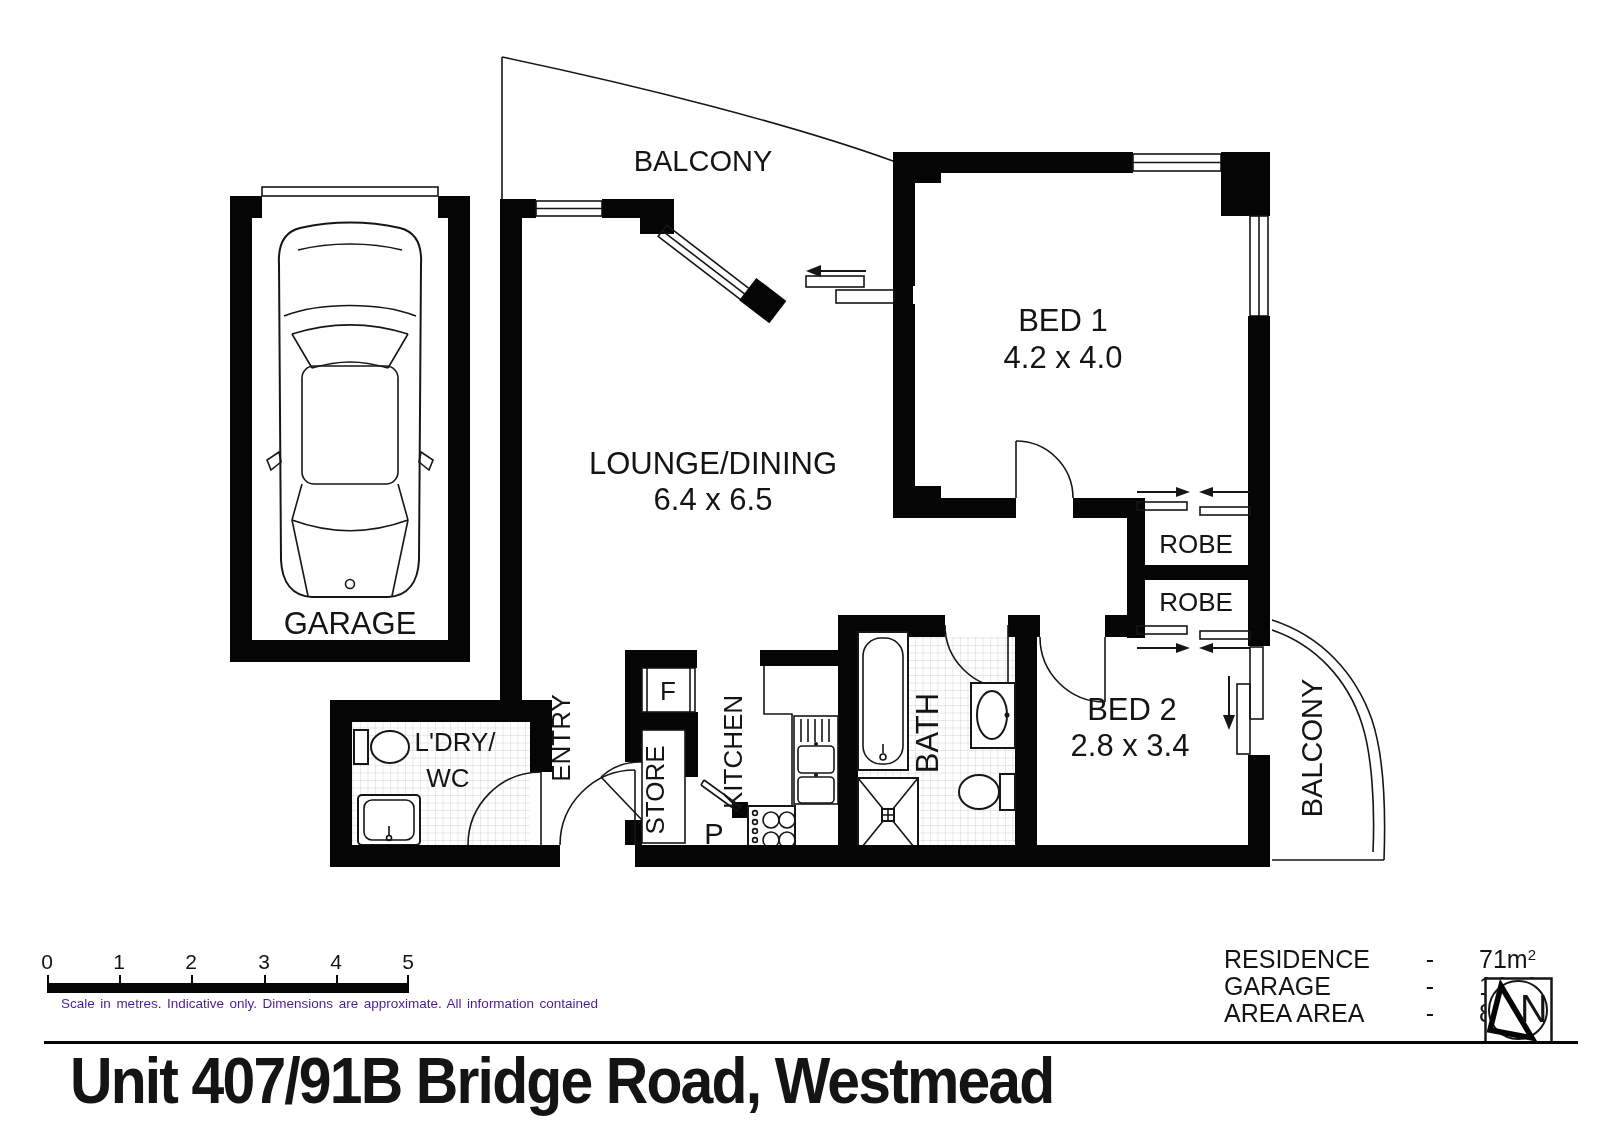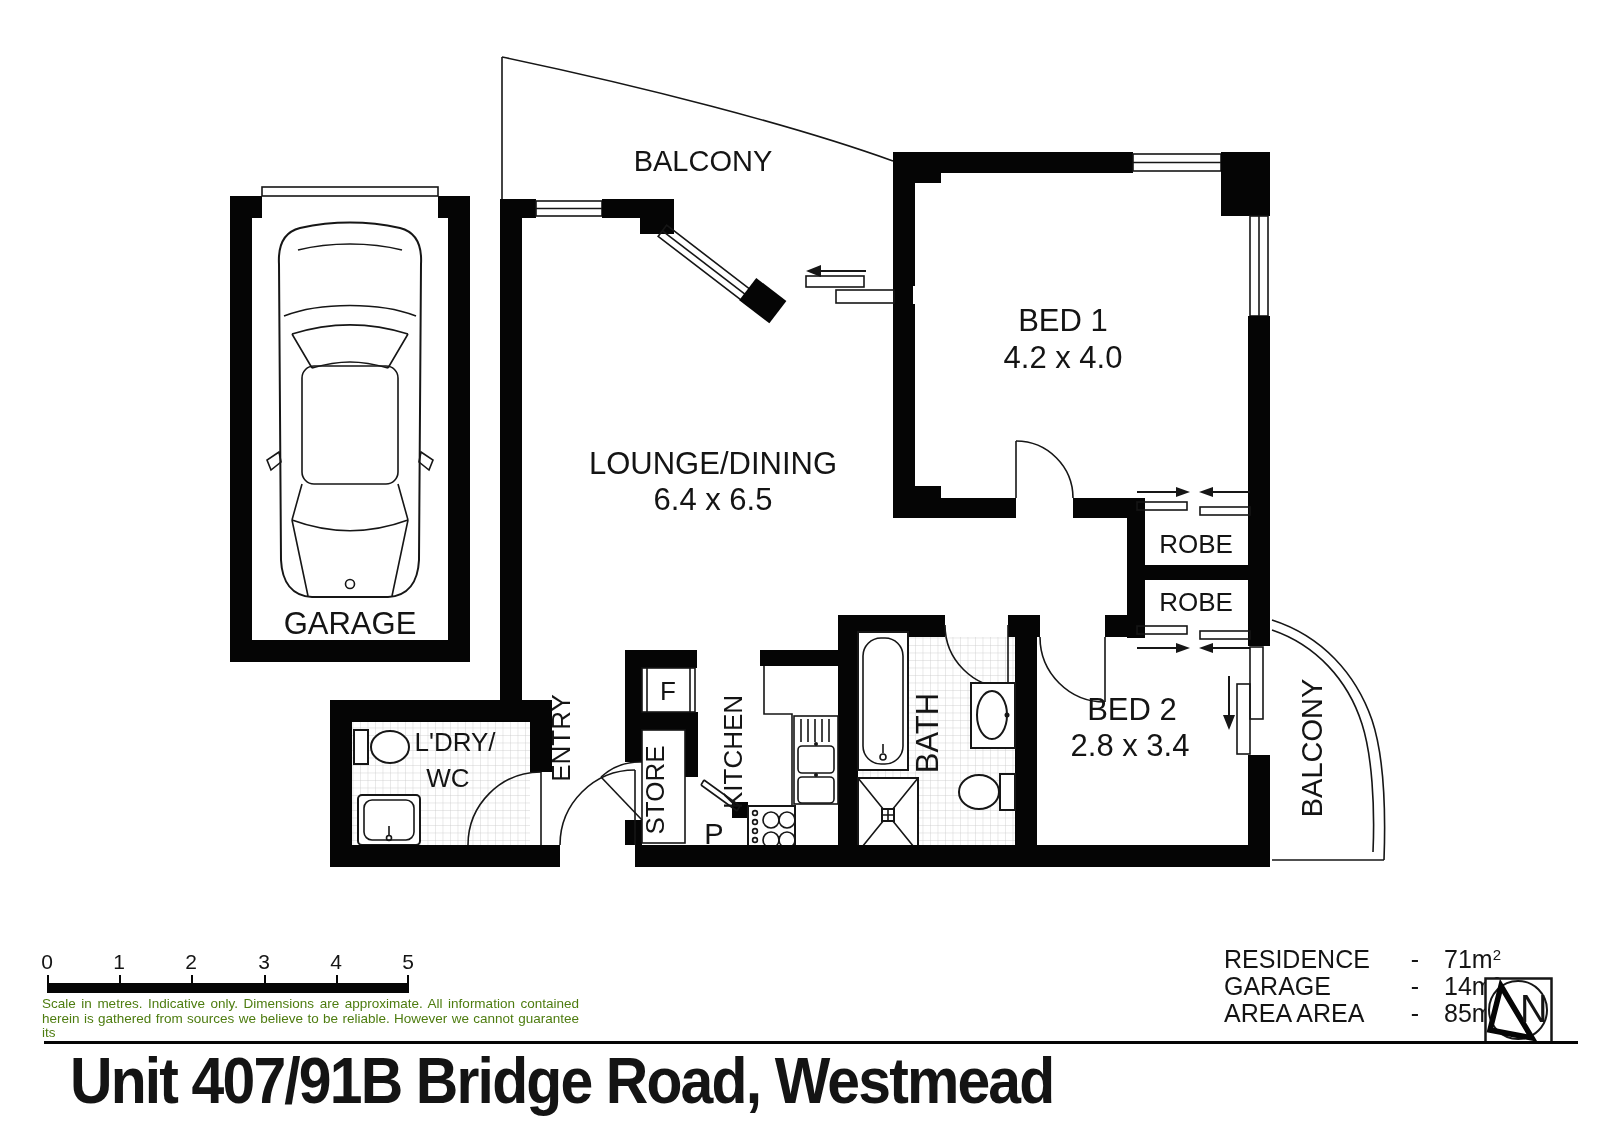--- a/index.html
+++ b/index.html
@@ -13,27 +13,27 @@
   .fx{fill:#ffffff;stroke:#161616;stroke-width:2;}
   .ah{fill:#161616;stroke:none;}
   .lbl{font-size:31px;}
   .lbl-m{font-size:29px;}
   .lbl-s{font-size:26px;}
   
   .scalebar{position:absolute;left:47px;top:950px;width:362px;height:44px;}
   .scalebar .num{position:absolute;top:0;font-size:21px;width:20px;text-align:center;}
   .scalebar .tick{position:absolute;top:25px;width:2px;height:8px;background:#050505;}
   .scalebar .bar{position:absolute;top:33px;left:0;width:362px;height:10px;background:#050505;}
-  .disclaimer{position:absolute;left:42px;top:997px;width:537px;font-size:13.5px;line-height:14.5px;color:#4d7c0f;}
+  .disclaimer{position:absolute;left:61px;top:997px;width:537px;font-size:13.5px;line-height:14.5px;color:#4c1d95;}
   .disclaimer .just{text-align:justify;text-align-last:justify;}
   .legend{position:absolute;left:1224px;top:946px;font-size:25px;}
-  .legend .row{display:flex;line-height:27px;}
+  .legend .row{display:flex;line-height:27px;gap:15px;}
   .legend .lab{width:162px;}
   .legend .sep{width:58px;text-align:center;}
-  .legend .val{width:62px;}
+  .legend .val{width:62px;text-align:right;}
   .legend sup{font-size:15px;line-height:0;vertical-align:8px;}
   svg.north{position:absolute;left:1484px;top:977px;}
   .rule{position:absolute;left:44px;top:1041px;width:1534px;height:3px;background:#050505;}
   .title{position:absolute;left:70px;top:1044px;margin:0;font-size:64px;font-weight:600;
          letter-spacing:-2px;white-space:nowrap;transform:scaleX(0.92);transform-origin:left top;}
 </style>
 </head>
 <body>
 
 <div class="page">
@@ -306,21 +306,20 @@
   <div class="tick" style="left:72px"></div>
   <div class="tick" style="left:144px"></div>
   <div class="tick" style="left:217px"></div>
   <div class="tick" style="left:289px"></div>
   <div class="tick" style="left:360px"></div>
   <div class="bar"></div>
 </div>
 
 <div class="disclaimer">
   <div class="just">Scale in metres. Indicative only. Dimensions are approximate. All information contained</div>
-  <div class="just">herein is gathered from sources we believe to be reliable. However we cannot guarantee its</div>
 </div>
 
 <div class="legend">
   <div class="row">
     <span class="lab">RESIDENCE</span>
     <span class="sep">-</span>
     <span class="val"><span>71m</span><sup>2</sup></span>
   </div>
   <div class="row">
     <span class="lab">GARAGE</span>

